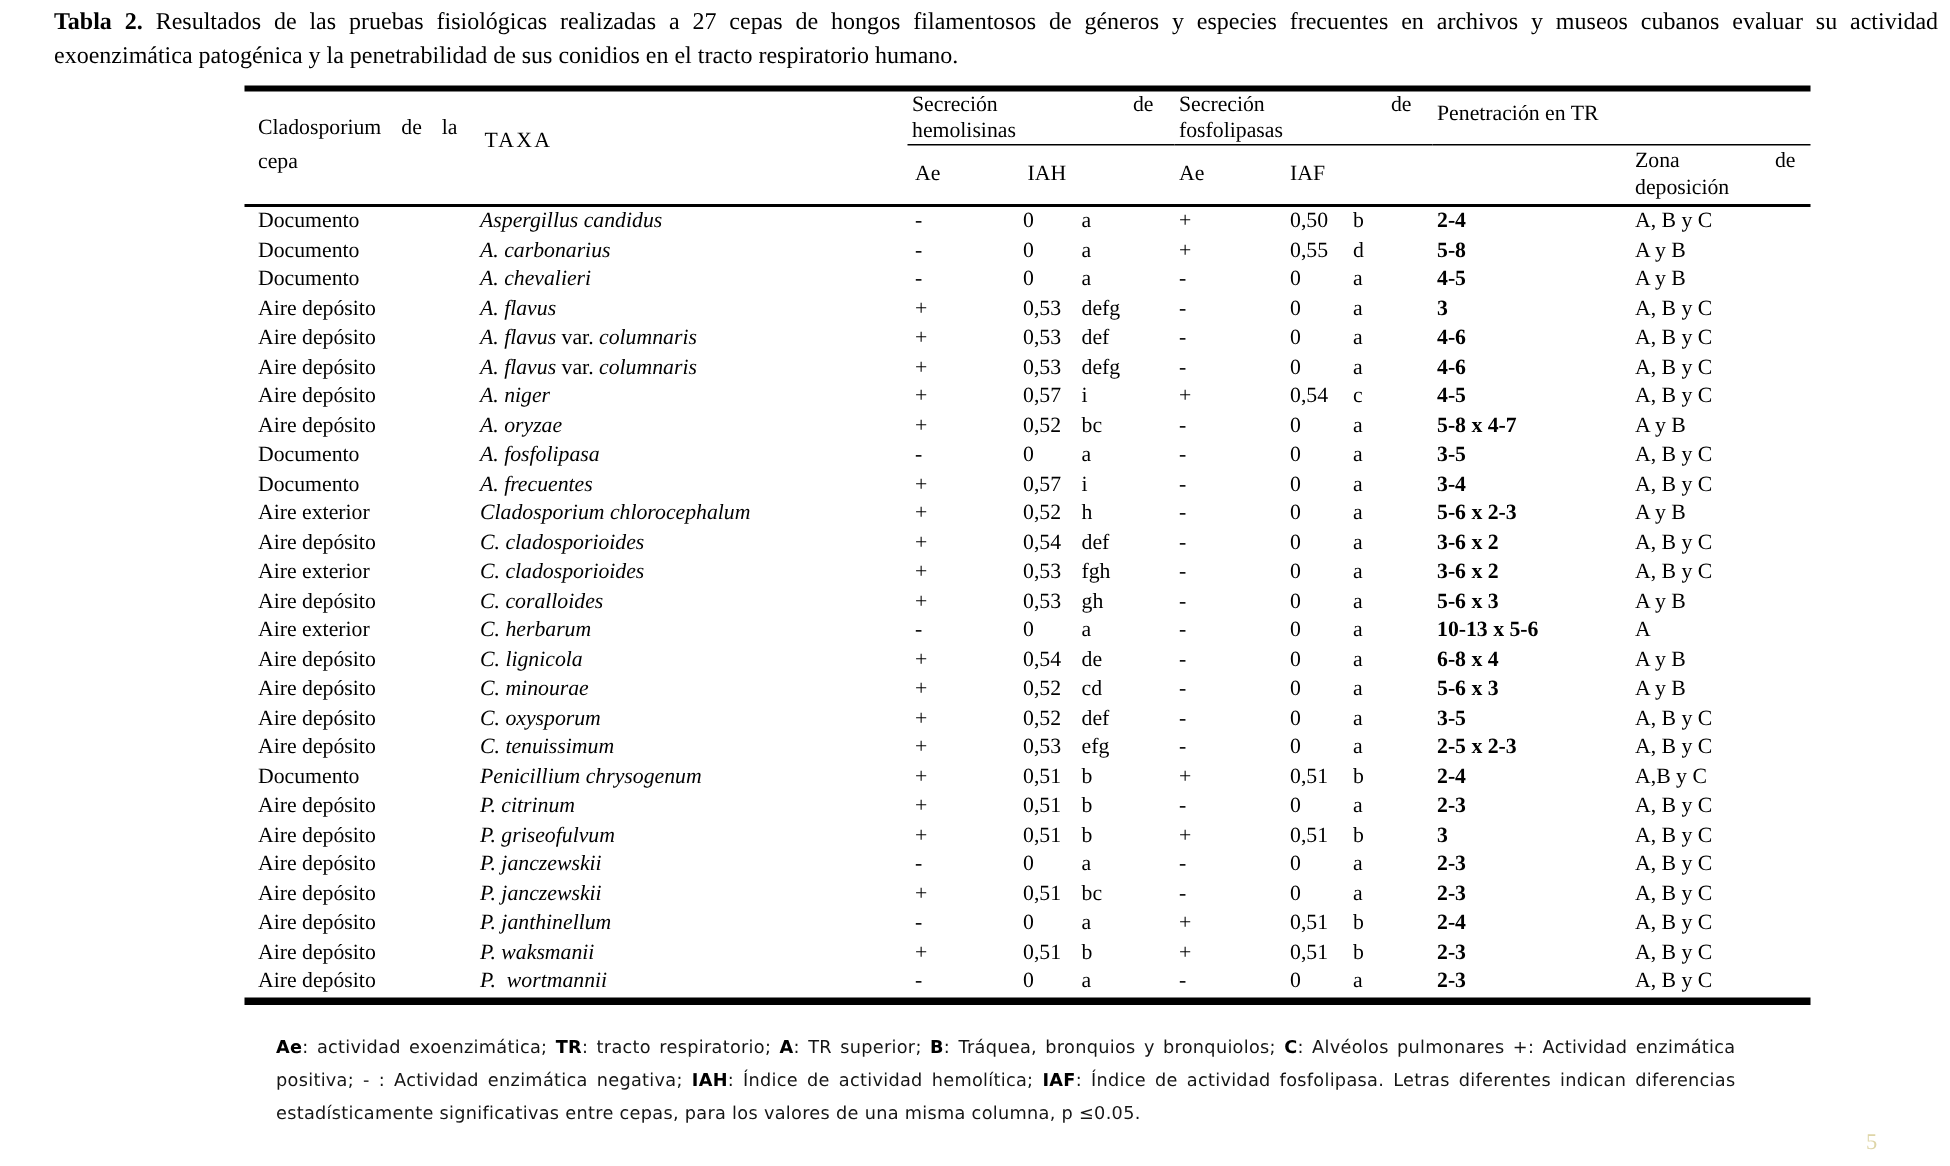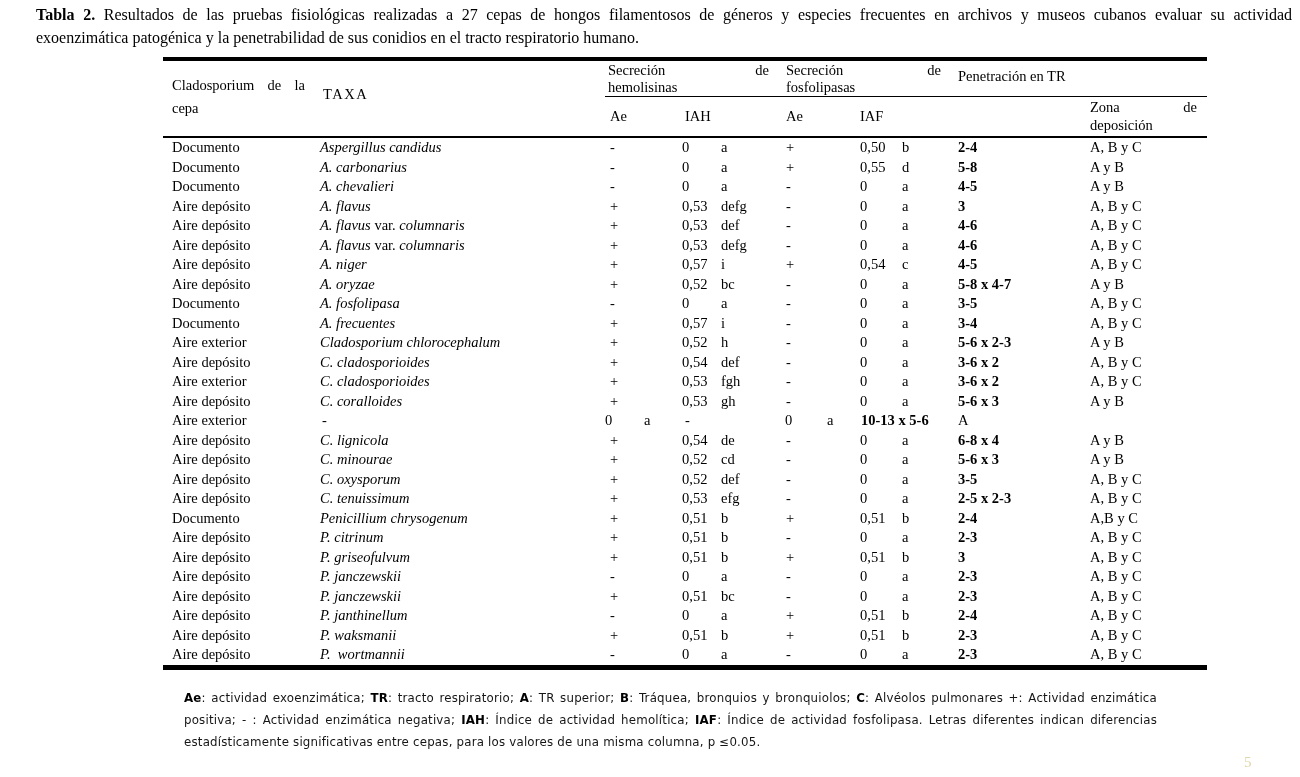--- a/index.html
+++ b/index.html
@@ -230,20 +230,21 @@
         <div class="c2"><i>C. coralloides</i></div>
         <div class="c3">+</div>
         <div class="c4"><span class="num4">0,53</span><span>gh</span></div>
         <div class="c5">-</div>
         <div class="c6"><span class="num6">0</span><span>a</span></div>
         <div class="c7">5-6 x 3</div>
         <div class="c8">A y B</div>
       </div>
       <div class="row">
         <div class="c1">Aire exterior</div>
+        <div class="c2"><i>C. herbarum</i></div>
         <div class="c3">-</div>
         <div class="c4"><span class="num4">0</span><span>a</span></div>
         <div class="c5">-</div>
         <div class="c6"><span class="num6">0</span><span>a</span></div>
         <div class="c7">10-13 x 5-6</div>
         <div class="c8">A</div>
       </div>
       <div class="row">
         <div class="c1">Aire depósito</div>
         <div class="c2"><i>C. lignicola</i></div>

